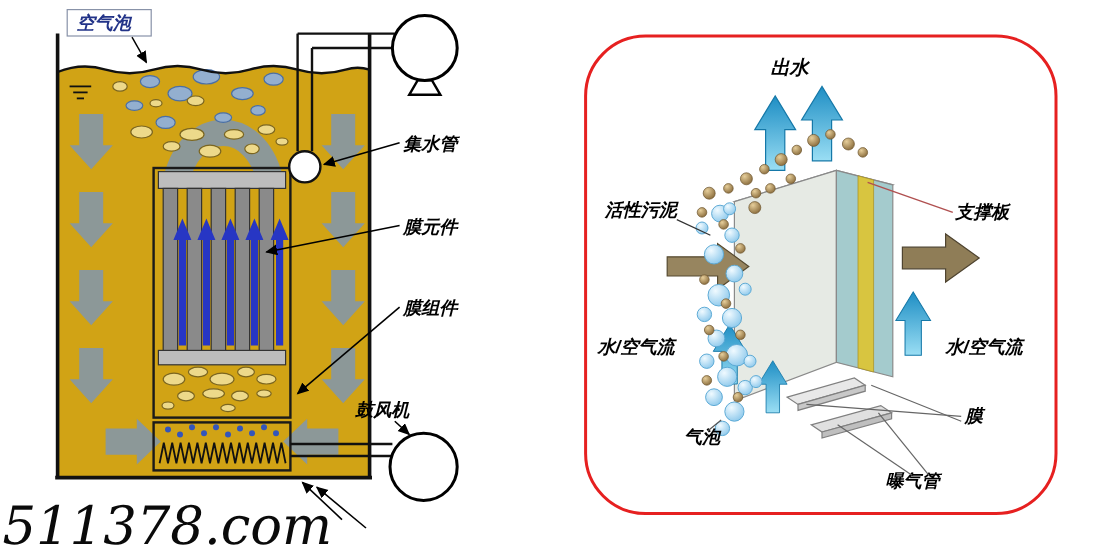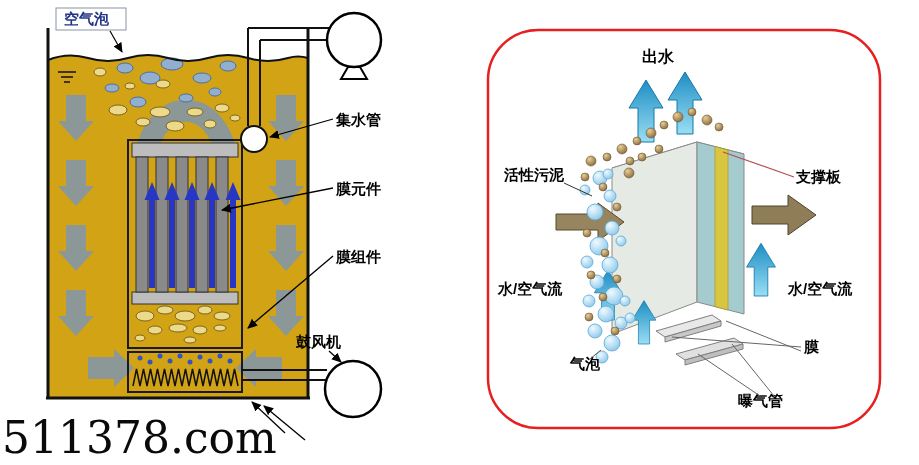--- a/index.html
+++ b/index.html
@@ -1,17 +1,17 @@
 <!DOCTYPE html>
 <html><head>
 <meta charset="utf-8">
 <style>
   html,body{margin:0;padding:0;background:#ffffff;}
   #screen{position:relative;width:919px;height:465px;background:#ffffff;overflow:hidden;
-          font-family:"Liberation Sans", sans-serif;}
+          font-family:"Liberation Sans", sans-serif;font-style:italic;}
   svg{position:absolute;top:0;}
   #leftSvg{left:0;}
   #rightSvg{left:460px;}
   text.lab{font-size:15px;font-weight:bold;fill:#000;}
   text.labR{font-size:15px;font-weight:bold;fill:#000;}
   text.wm{font-family:"DejaVu Serif", serif;font-size:44px;fill:#0a0a0a;}
   text.airlab{font-size:15px;font-weight:bold;fill:#223388;}
 </style>
 </head>
 <body>

